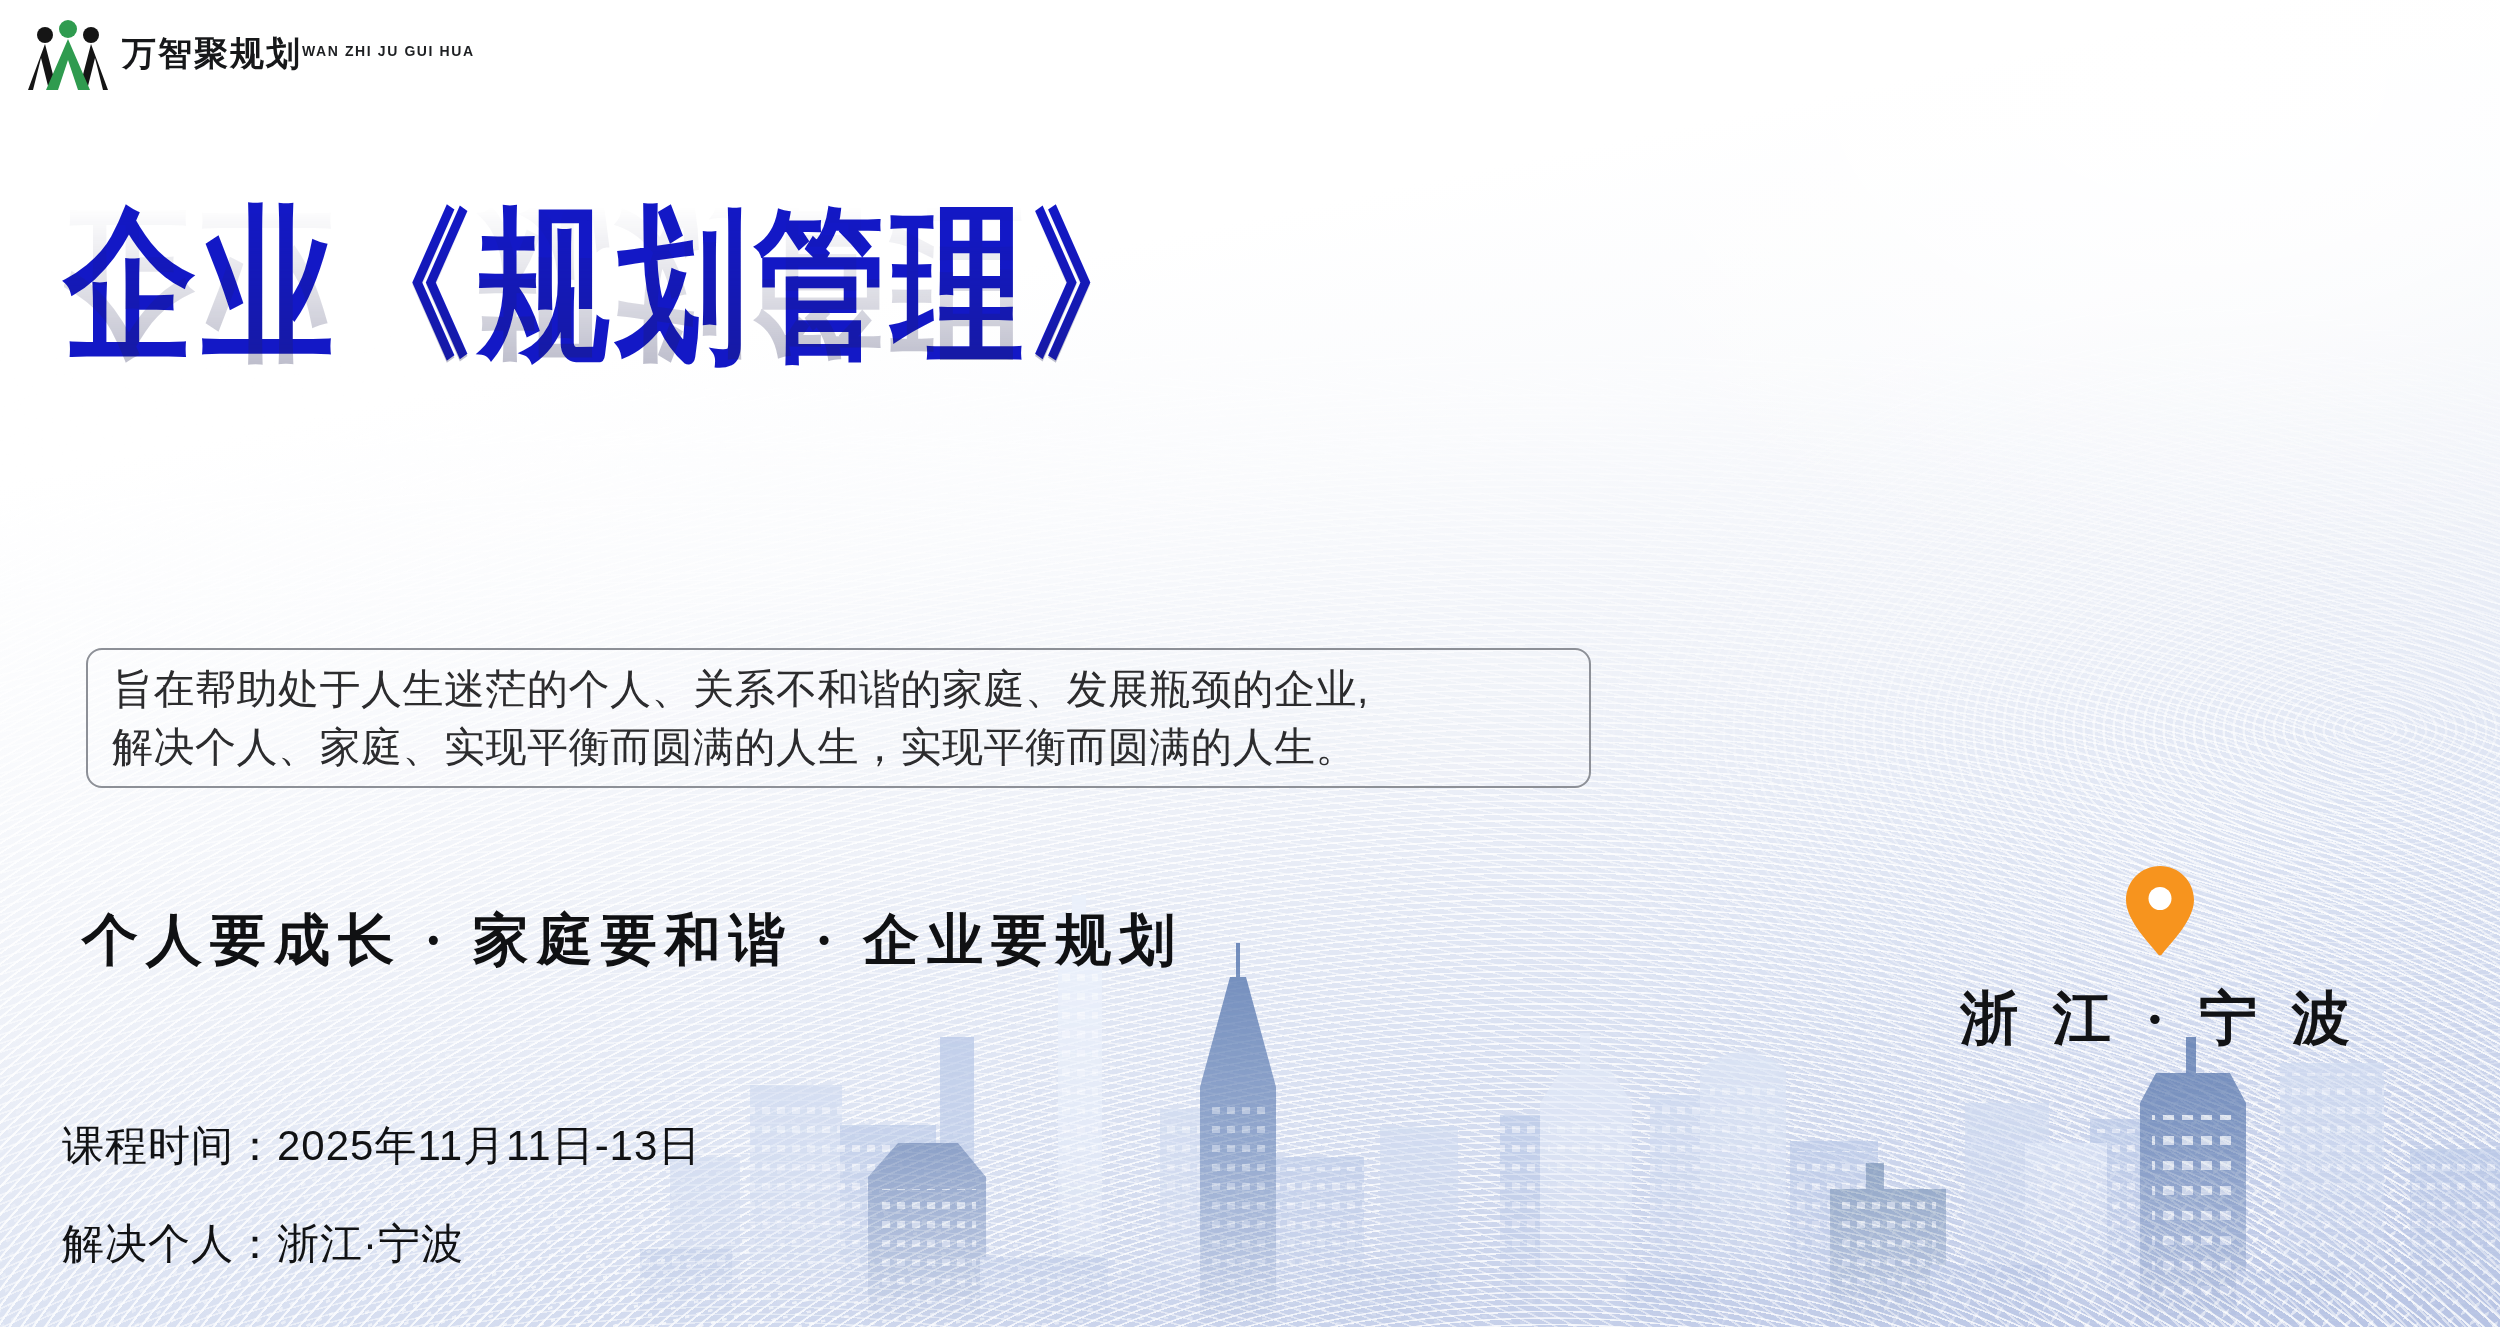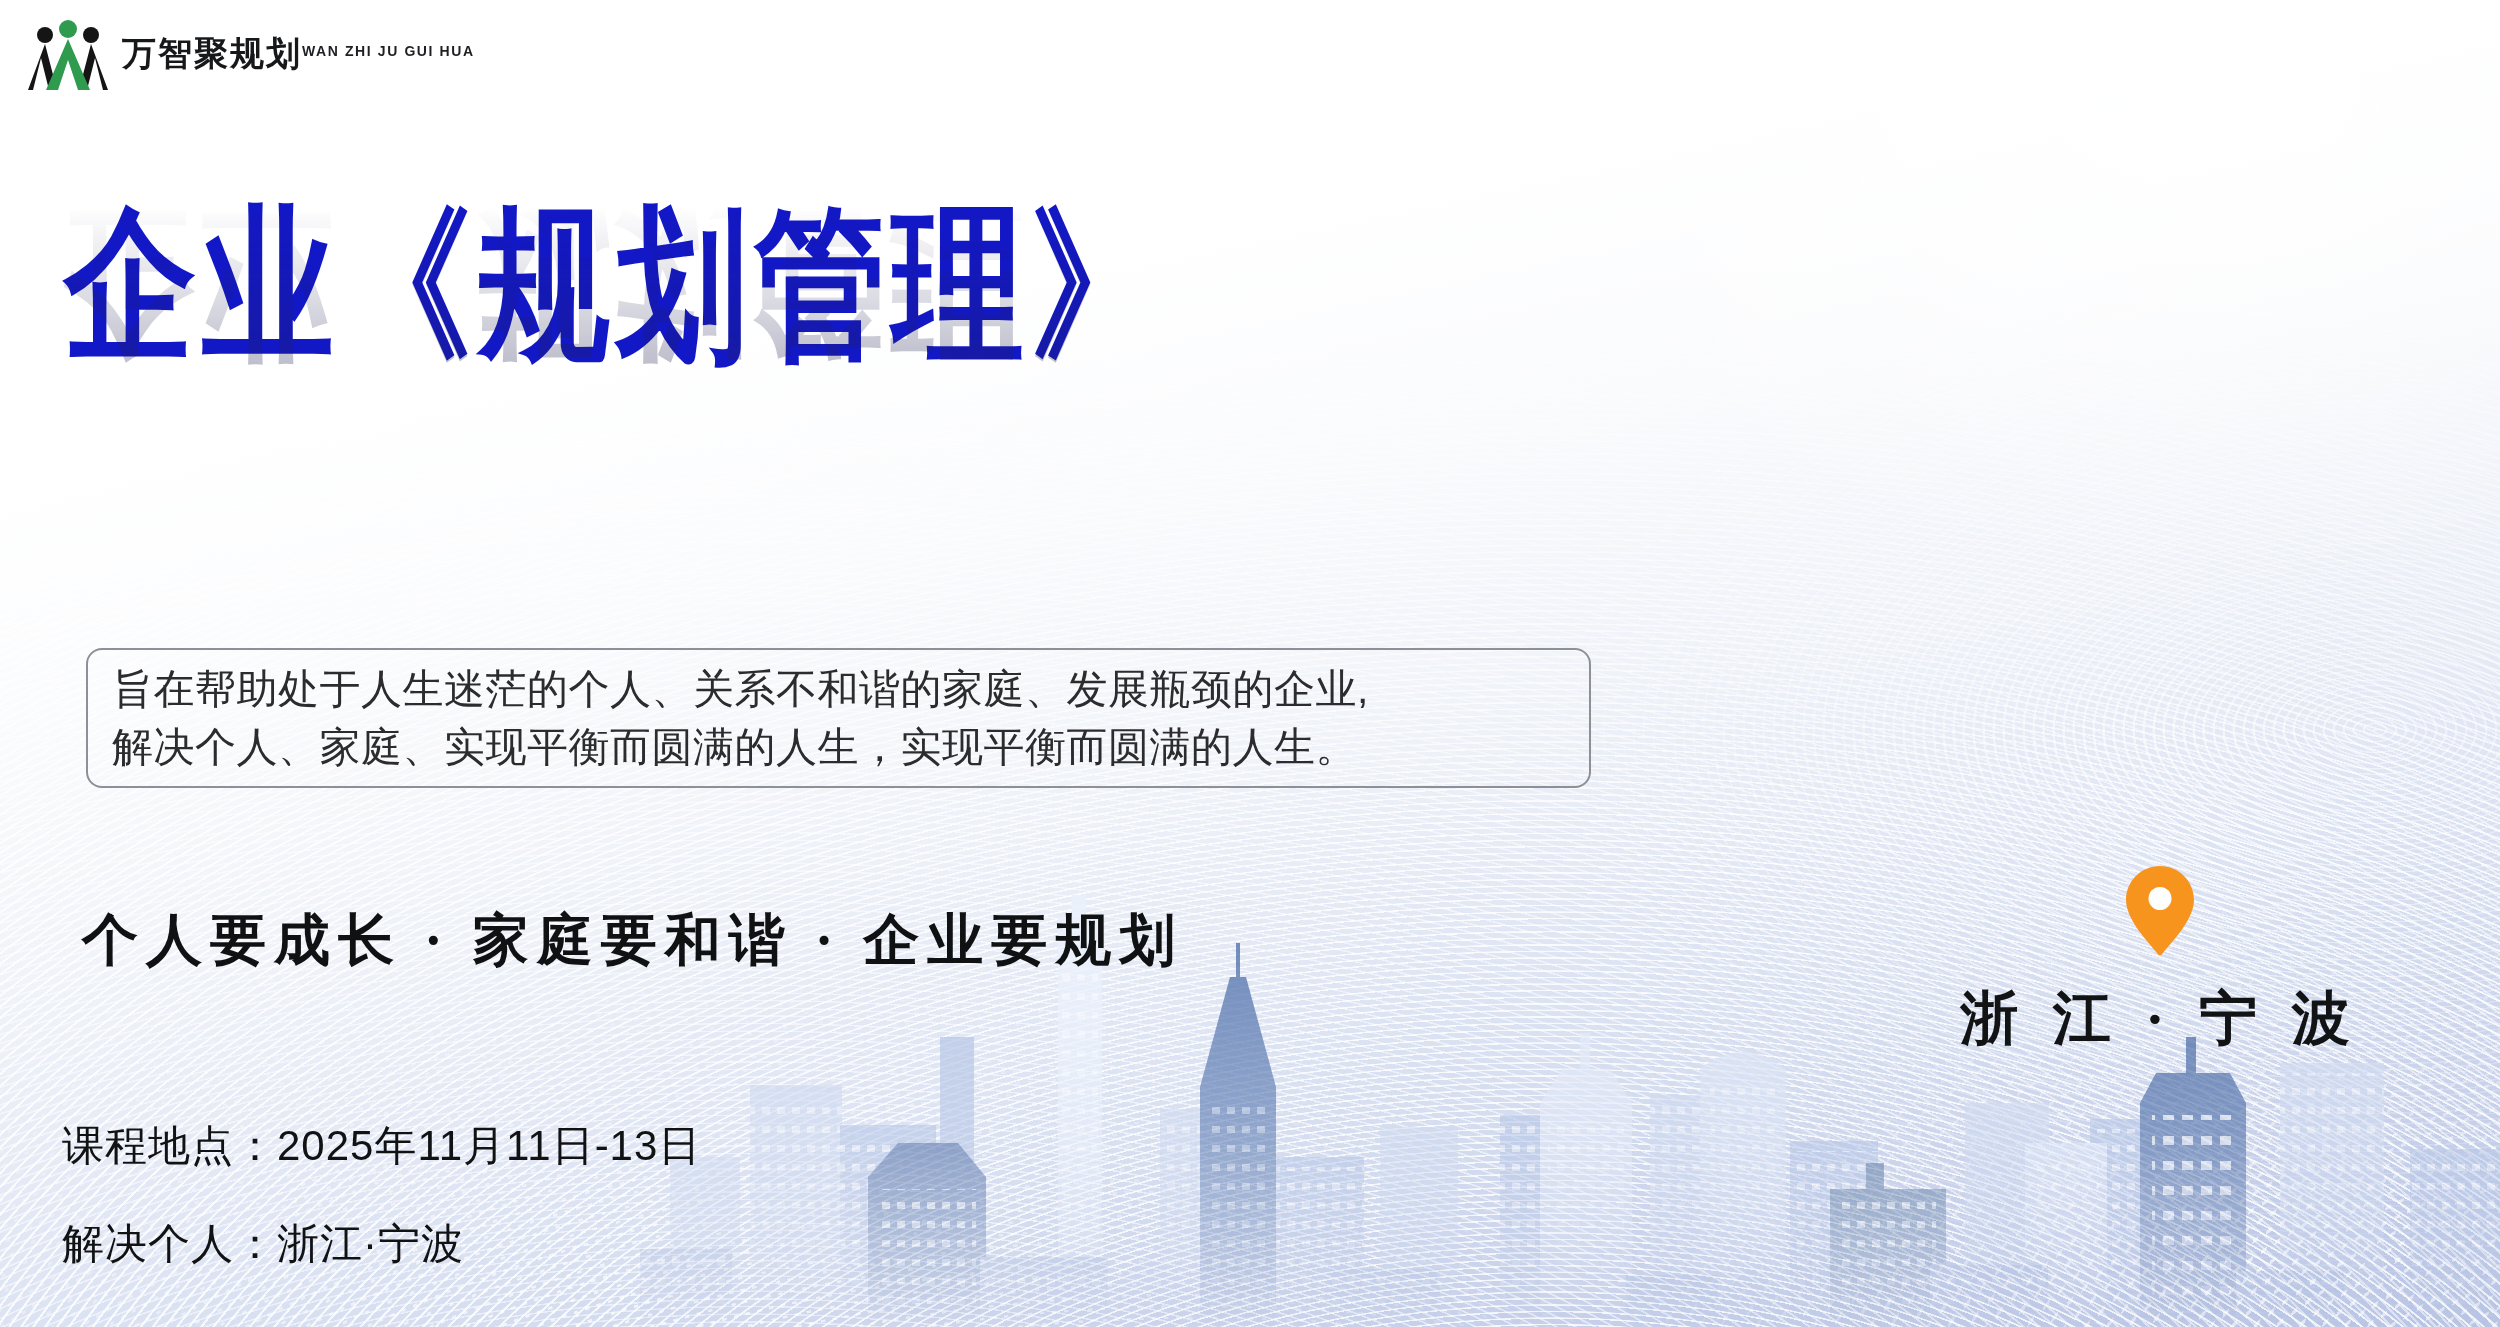--- a/index.html
+++ b/index.html
@@ -322,21 +322,21 @@
   </div>
 
   <div class="desc-box">
     <div class="desc-line">旨在帮助处于人生迷茫的个人、关系不和谐的家庭、发展瓶颈的企业,</div>
     <div class="desc-line">解决个人、家庭、实现平衡而圆满的人生，实现平衡而圆满的人生。</div>
   </div>
 
   <div class="tagline">个人要成长 · 家庭要和谐 · 企业要规划</div>
 
   <div class="meta">
-    <div class="meta-line">课程地点：2025年11月11日-13日</div>
+    <div class="meta-line">课程时间：2025年11月11日-13日</div>
     <div class="meta-line">解决个人：浙江·宁波</div>
   </div>
 
   <div class="loc">
     <svg class="loc-pin" viewBox="0 0 68 90" aria-hidden="true">
       <path d="M34 0 C15.2 0 0 15.2 0 34 C0 55 26 80 32.2 88.4 A2.2 2.2 0 0 0 35.8 88.4 C42 80 68 55 68 34 C68 15.2 52.8 0 34 0 Z" fill="#F7941E"></path>
       <circle cx="34" cy="32.5" r="11.5" fill="#ffffff"></circle>
     </svg>
     <div class="loc-name">浙 江 · 宁 波</div>
   </div>

